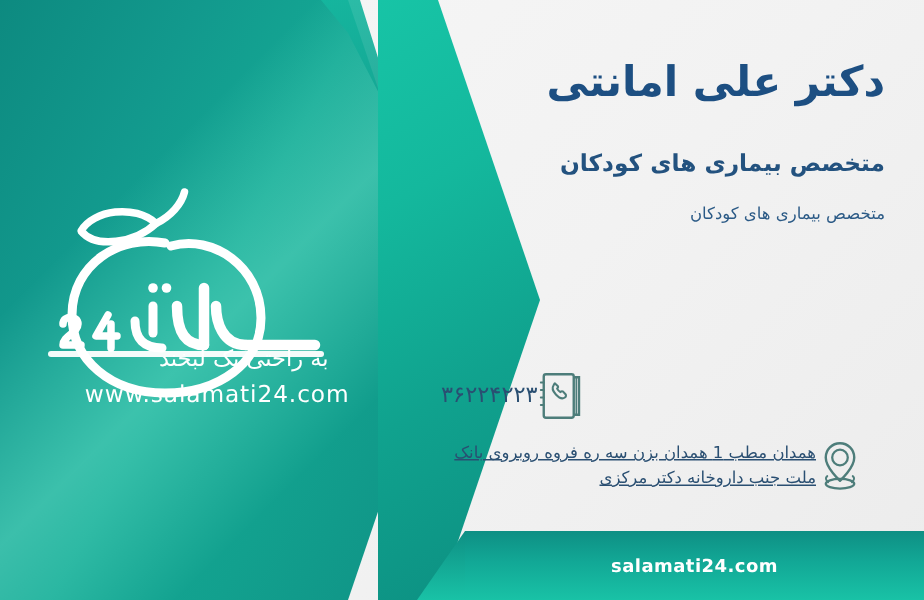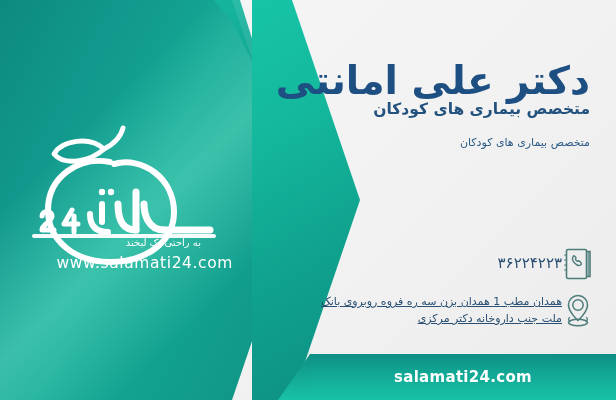--- a/index.html
+++ b/index.html
@@ -85,34 +85,34 @@
     text-align:right;
     color:#ffffff;
     font-family:"DejaVu Sans","Liberation Sans",sans-serif;
     font-size:15.5px;
     letter-spacing:.6px;
     white-space:nowrap;
     direction:ltr;
   }
   .logo-tag{
     position:absolute;
-    right:32px;
+    right:14px;
     bottom:30px;
     color:#ffffff;
-    font-size:10px;
+    font-size:15px;
     letter-spacing:1px;
     white-space:nowrap;
   }
 
   
   .doc-name{
     position:absolute;
     right:26px;
-    top:60px;
-    font-size:39px;
+    top:40px;
+    font-size:28px;
     font-weight:bold;
     color:#1d4f82;
     letter-spacing:0;
     white-space:nowrap;
     line-height:1.1;
   }
   .doc-specialty{
     position:absolute;
     right:26px;
     top:100px;
@@ -133,20 +133,21 @@
   
   .contact{
     position:absolute;
     right:22px;
     top:246px;
     width:300px;
   }
   .contact-row{
     display:flex;
     align-items:center;
+    justify-content:flex-end;
     gap:0;
     margin-bottom:10px;
   }
   .contact-ico{
     flex:0 0 auto;
     width:32px;height:36px;
     color:#4d7d7a;
   }
   .contact-ico svg{display:block;width:100%;height:100%;}
   .contact-text{
@@ -174,21 +175,21 @@
     right:0;
     bottom:0;
     height:46px;
     background:linear-gradient(180deg,#0e8f84 0%,#12a896 45%,#19c2a6 100%);
     display:flex;
     align-items:center;
     justify-content:center;
   }
   .bottom-bar-text{
     color:#ffffff;
-    font-size:15px;
+    font-size:12px;
     font-weight:bold;
     letter-spacing:.3px;
     direction:ltr;
   }
   .bottom-bar-notch{
     position:absolute;
     left:278px;
     bottom:0;
     width:52px;height:46px;
     background:linear-gradient(180deg,#0e8f84,#19c2a6);

